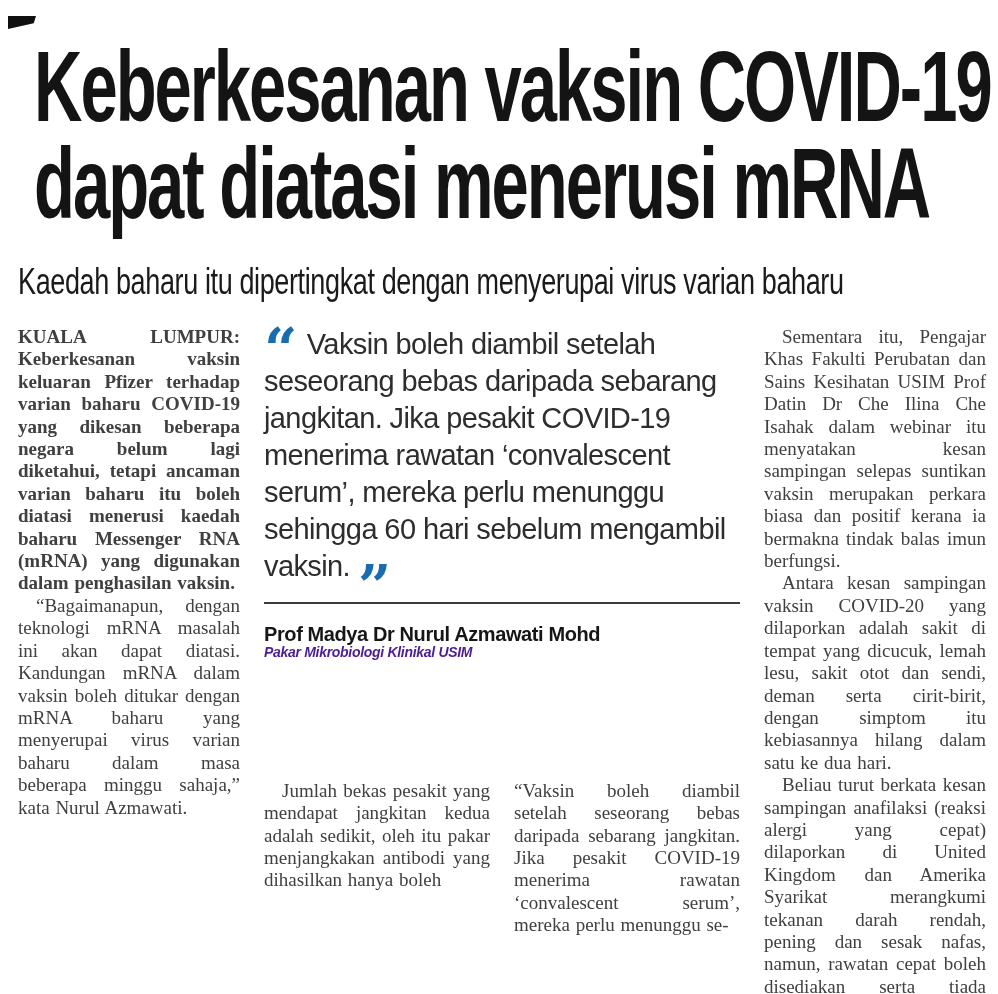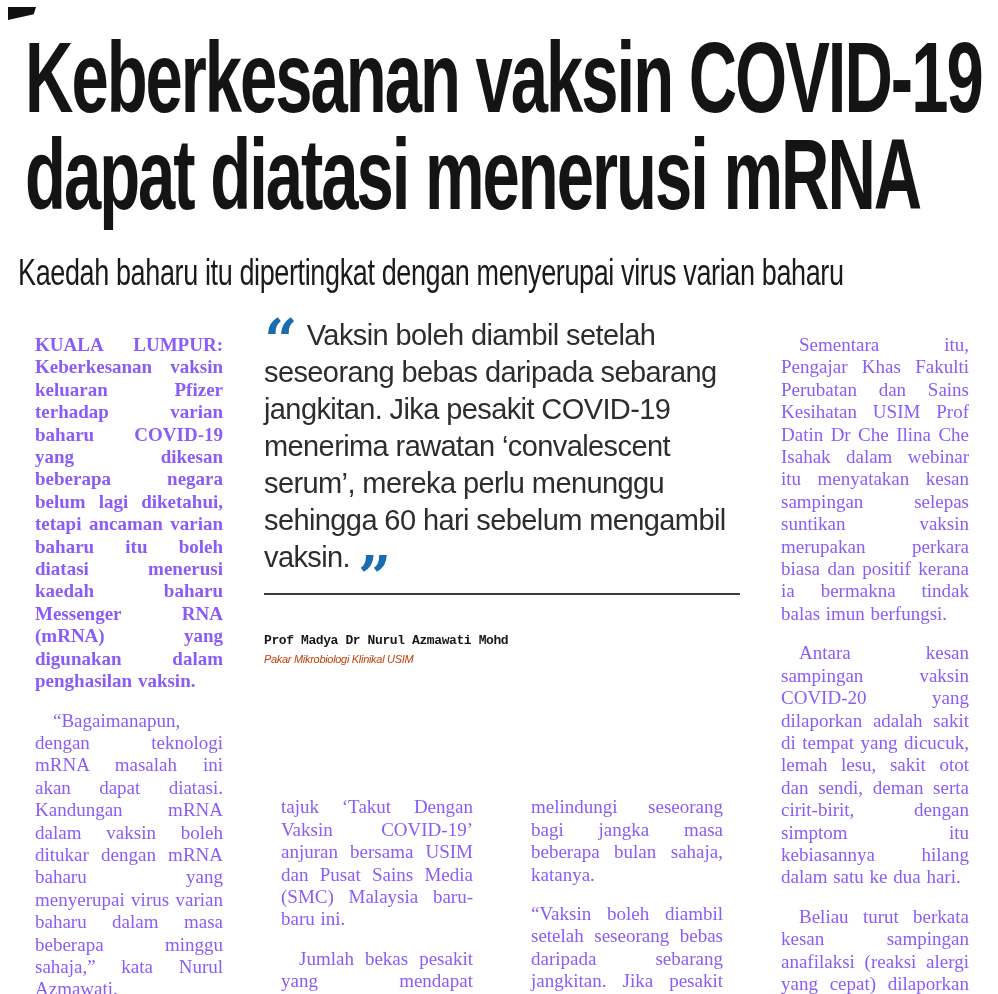--- a/index.html
+++ b/index.html
@@ -17,21 +17,21 @@
   
   .corner-mark {
     position: absolute;
     left: 8px; top: 0;
     width: 28px; height: 13px;
     background: #101010;
     clip-path: polygon(0 0, 100% 0, 92% 55%, 0 100%);
   }
 
   
-  .headline { margin: 7px; padding-top: 22px; }
+  .headline { margin: 16px; padding-top: 22px; }
   .headline-line {
     font-family: "Liberation Sans", sans-serif;
     font-weight: 700;
     font-size: 100px;
     line-height: 97px;
     letter-spacing: -3px;
     color: #141414;
     white-space: nowrap;
     width: 155%;
     transform: scaleX(0.67);
@@ -58,26 +58,26 @@
     grid-template-columns: 222px 226px 226px 222px;
     column-gap: 24px;
   }
   .colA { grid-column: 1; grid-row: 1 / 3; }
   .quote-area { grid-column: 2 / 4; grid-row: 1; height: 325px; }
   .colB { grid-column: 2; grid-row: 2; }
   .colC { grid-column: 3; grid-row: 2; }
   .colD { grid-column: 4; grid-row: 1 / 3; }
 
   p.body-p {
-    margin: 17px;
+    margin: 0;
     font-family: "Liberation Serif", serif;
     font-size: 19px;
     line-height: 22.4px;
     text-align: justify;
-    color: #8b5cf6;
+    color: #404040;
     word-spacing: 1px;
   }
   p.lead { font-weight: 700; }
   p.indent { text-indent: 18px; }
 
   .quote-text {
     font-family: "Liberation Sans", sans-serif;
     font-size: 29px;
     line-height: 37px;
     letter-spacing: -0.6px;
@@ -92,36 +92,36 @@
   }
   .qmark-open { vertical-align: -16px; margin-right: 10px; }
   .qmark-close { vertical-align: -30px; margin-left: 8px; }
 
   .quote-rule {
     border: none;
     border-top: 2px solid #3c3c3c;
     margin: 16px 0 0 0;
   }
   .attr-name {
-    margin-top: 36px;
-    font-family: Liberation Mono, monospace;
+    margin-top: 20px;
+    font-family: Liberation Sans, sans-serif;
     font-weight: 700;
-    font-size: 13px;
+    font-size: 20px;
     line-height: 20px;
     letter-spacing: -0.4px;
     color: #161616;
   }
   .attr-title {
     font-family: "Liberation Sans", sans-serif;
-    font-weight: 400;
+    font-weight: 700;
     font-style: italic;
-    font-size: 11px;
+    font-size: 14px;
     line-height: 16px;
     letter-spacing: -0.3px;
-    color: #c2410c;
+    color: #4c1d95;
   }
 </style>
 </head>
 <body>
 
 <div class="page">
 
   <div class="corner-mark"></div>
 
   <h1 class="headline">
@@ -141,26 +141,24 @@
 
     <div class="quote-area">
       <div class="quote-text"><span class="qmark qmark-open">“</span><span>Vaksin boleh diambil setelah seseorang bebas daripada sebarang jangkitan. Jika pesakit COVID-19 menerima rawatan ‘convalescent serum’, mereka perlu menunggu sehingga 60 hari sebelum mengambil vaksin.</span><span class="qmark qmark-close">”</span>
       </div>
       <hr class="quote-rule">
       <div class="attr-name">Prof Madya Dr Nurul Azmawati Mohd</div>
       <div class="attr-title">Pakar Mikrobiologi Klinikal USIM</div>
     </div>
 
     <div class="colB">
-      <p class="body-p">tajuk ‘Takut Dengan Vaksin COVID-19’ anjuran bersama USIM dan Pusat Sains Media (SMC) Malaysia baru-baru ini.</p>
       <p class="body-p indent">Jumlah bekas pesakit yang mendapat jangkitan kedua adalah sedikit, oleh itu pakar menjangkakan antibodi yang dihasilkan hanya boleh</p>
     </div>
 
     <div class="colC">
-      <p class="body-p">melindungi seseorang bagi jangka masa beberapa bulan sahaja, katanya.</p>
       <p class="body-p">“Vaksin boleh diambil setelah seseorang bebas daripada sebarang jangkitan. Jika pesakit COVID-19 menerima rawatan ‘convalescent serum’, mereka perlu menunggu se-</p>
     </div>
 
     <div class="colD">
       <p class="body-p indent">Sementara itu, Pengajar Khas Fakulti Perubatan dan Sains Kesihatan USIM Prof Datin Dr Che Ilina Che Isahak dalam webinar itu menyatakan kesan sampingan selepas suntikan vaksin merupakan perkara biasa dan positif kerana ia bermakna tindak balas imun berfungsi.</p>
       <p class="body-p indent">Antara kesan sampingan vaksin COVID-20 yang dilaporkan adalah sakit di tempat yang dicucuk, lemah lesu, sakit otot dan sendi, deman serta cirit-birit, dengan simptom itu kebiasannya hilang dalam satu ke dua hari.</p>
       <p class="body-p indent">Beliau turut berkata kesan sampingan anafilaksi (reaksi alergi yang cepat) dilaporkan di United Kingdom dan Amerika Syarikat merangkumi tekanan darah rendah, pening dan sesak nafas, namun, rawatan cepat boleh disediakan serta tiada kematian dilaporkan akibat anafilaksi selepas suntikan vaksin. — Bernama</p>
     </div>
 
   </div>

